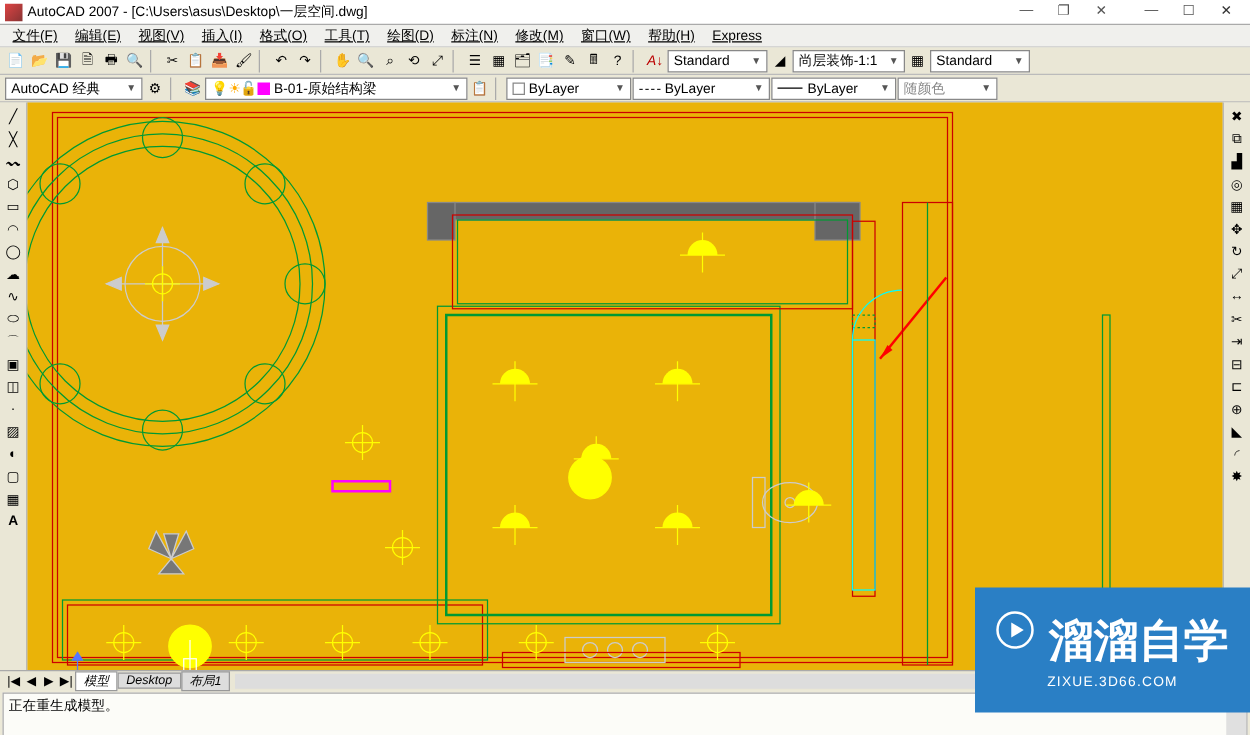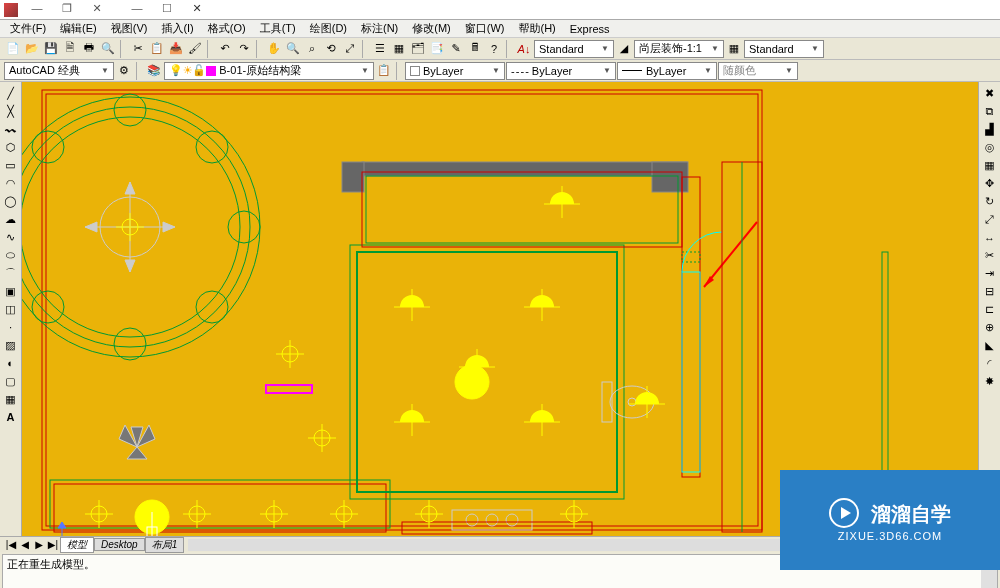--- a/index.html
+++ b/index.html
@@ -4,21 +4,21 @@
 <style>
 * { margin: 0; padding: 0; box-sizing: border-box; font-family: "Microsoft YaHei", Arial, sans-serif; }
 body { width: 1000px; height: 588px; background: #ece9d8; overflow: hidden; position: relative; font-size: 11px; }
 
 .titlebar { height: 20px; background: #fff; display: flex; align-items: center; padding: 0 4px; border-bottom: 1px solid #aaa; }
 .titlebar .app-icon { width: 14px; height: 14px; background: linear-gradient(135deg,#d44,#833); margin-right: 4px; }
 .titlebar .title-text { flex: 1; font-size: 11px; color: #000; }
 .titlebar .win-btn { width: 30px; height: 16px; text-align: center; cursor: pointer; color: #555; }
 
 .menubar { height: 18px; background: #f0f0ed; display: flex; align-items: center; padding: 0 4px; gap: 2px; border-bottom: 1px solid #ccc; }
-.menubar .menu-item { padding: 0 6px; font-size: 11px; cursor: pointer; }
+.menubar .menu-item { padding: 0 6px; font-size: 11px; cursor: pointer; text-decoration: underline; }
 
 .toolbar-row { height: 22px; background: #eae7d6; display: flex; align-items: center; padding: 0 4px; gap: 1px; border-bottom: 1px solid #bbb; }
 .tb-btn { width: 18px; height: 18px; display: flex; align-items: center; justify-content: center; cursor: pointer; border: 1px solid transparent; font-size: 11px; }
 .tb-sep { width: 6px; height: 18px; border-left: 1px solid #aaa; margin: 0 2px; }
 .tb-combo { height: 18px; border: 1px solid #888; background: #fff; font-size: 11px; padding: 0 4px; display: flex; align-items: center; justify-content: space-between; }
 .tb-combo .arr { font-size: 8px; color: #555; margin-left: 4px; }
 
 .main-area { position: relative; width: 1000px; height: 454px; display: flex; }
 .left-toolbar { width: 22px; background: #eae7d6; border-right: 1px solid #aaa; display: flex; flex-direction: column; align-items: center; padding-top: 2px; gap: 0; }
 .right-toolbar { width: 22px; background: #eae7d6; border-left: 1px solid #aaa; display: flex; flex-direction: column; align-items: center; padding-top: 2px; gap: 0; }
@@ -27,21 +27,21 @@
 .layout-tabs { height: 16px; background: #eae7d6; display: flex; align-items: center; padding: 0 4px; border-top: 1px solid #aaa; font-size: 10px; gap: 0; }
 .layout-tabs .navbtn { width: 14px; text-align: center; cursor: pointer; }
 .layout-tabs .tab { padding: 0 6px; background: #ddd; border: 1px solid #999; cursor: pointer; font-style: italic; }
 .layout-tabs .tab.active { background: #fff; }
 
 .command-area { height: 40px; background: #fcfcf8; border: 1px solid #aaa; margin: 2px; display: flex; }
 .command-text { flex: 1; padding: 2px 4px; font-size: 11px; overflow: hidden; }
 .command-scroll { width: 16px; background: #e0e0e0; }
 
 .watermark { position: absolute; right: 0; bottom: 18px; width: 220px; height: 100px; background: #2a7fc5; display: flex; flex-direction: column; align-items: center; justify-content: center; color: #fff; }
-.watermark .logo { font-size: 20px; font-weight: bold; display: flex; align-items: flex-end; gap: 12px; }
+.watermark .logo { font-size: 36px; font-weight: bold; display: flex; align-items: flex-start; gap: 12px; }
 .watermark .play { width: 30px; height: 30px; border: 2px solid #fff; border-radius: 50%; display: flex; align-items: center; justify-content: center; }
 .watermark .play::after { content: ""; border-left: 10px solid #fff; border-top: 6px solid transparent; border-bottom: 6px solid transparent; margin-left: 3px; }
 .watermark .url { font-size: 11px; letter-spacing: 1px; margin-top: 2px; }
 
 
 .draw-svg { position: absolute; left: 0; top: 0; width: 100%; height: 100%; }
 .yellow-light { fill: #ffff00; stroke: #ffff00; }
 .green-outline { stroke: #009933; fill: none; }
 .red-line { stroke: #cc0000; fill: none; }
 .white-line { stroke: #cccccc; fill: none; }
@@ -53,20 +53,21 @@
 .arrow-mark { stroke: #ff0000; stroke-width: 2; }
 .ucs-axis { stroke: #5577ff; fill: none; }
 
 .layer-swatch { width: 10px; height: 10px; display: inline-block; margin-right: 3px; }
 </style>
 </head>
 <body>
 
 <div class="titlebar">
   <div class="app-icon"></div>
+  <div class="title-text">AutoCAD 2007 - [C:\Users\asus\Desktop\一层空间.dwg]</div>
   <div class="win-btn">—</div>
   <div class="win-btn">❐</div>
   <div class="win-btn">✕</div>
   <div style="width:10px"></div>
   <div class="win-btn">—</div>
   <div class="win-btn">☐</div>
   <div class="win-btn" style="color:#333">✕</div>
 </div>
 
 <div class="menubar">

